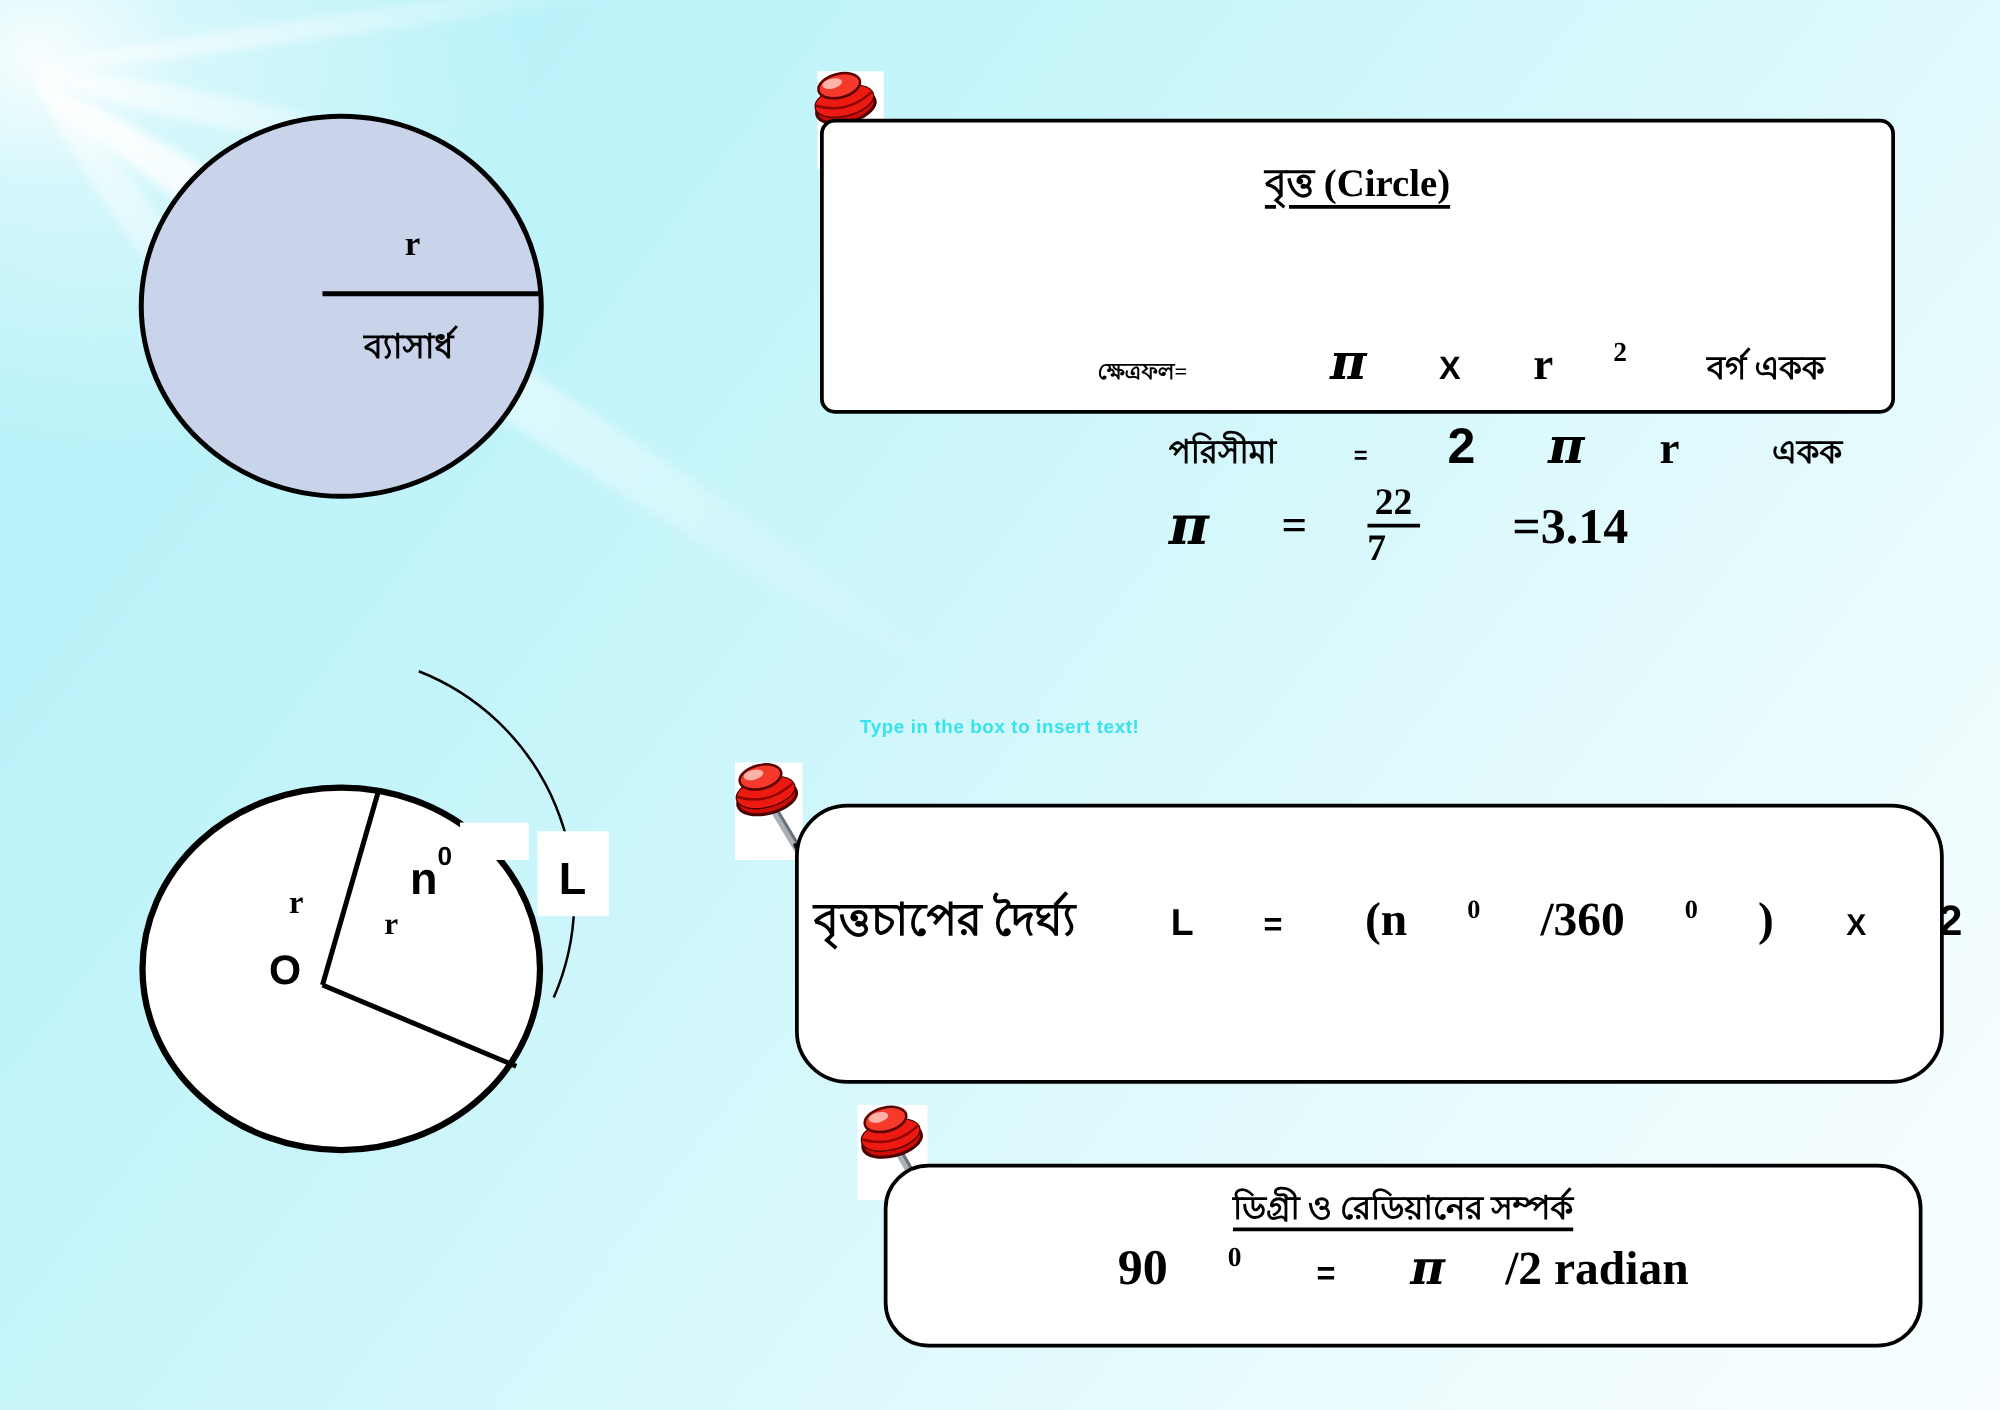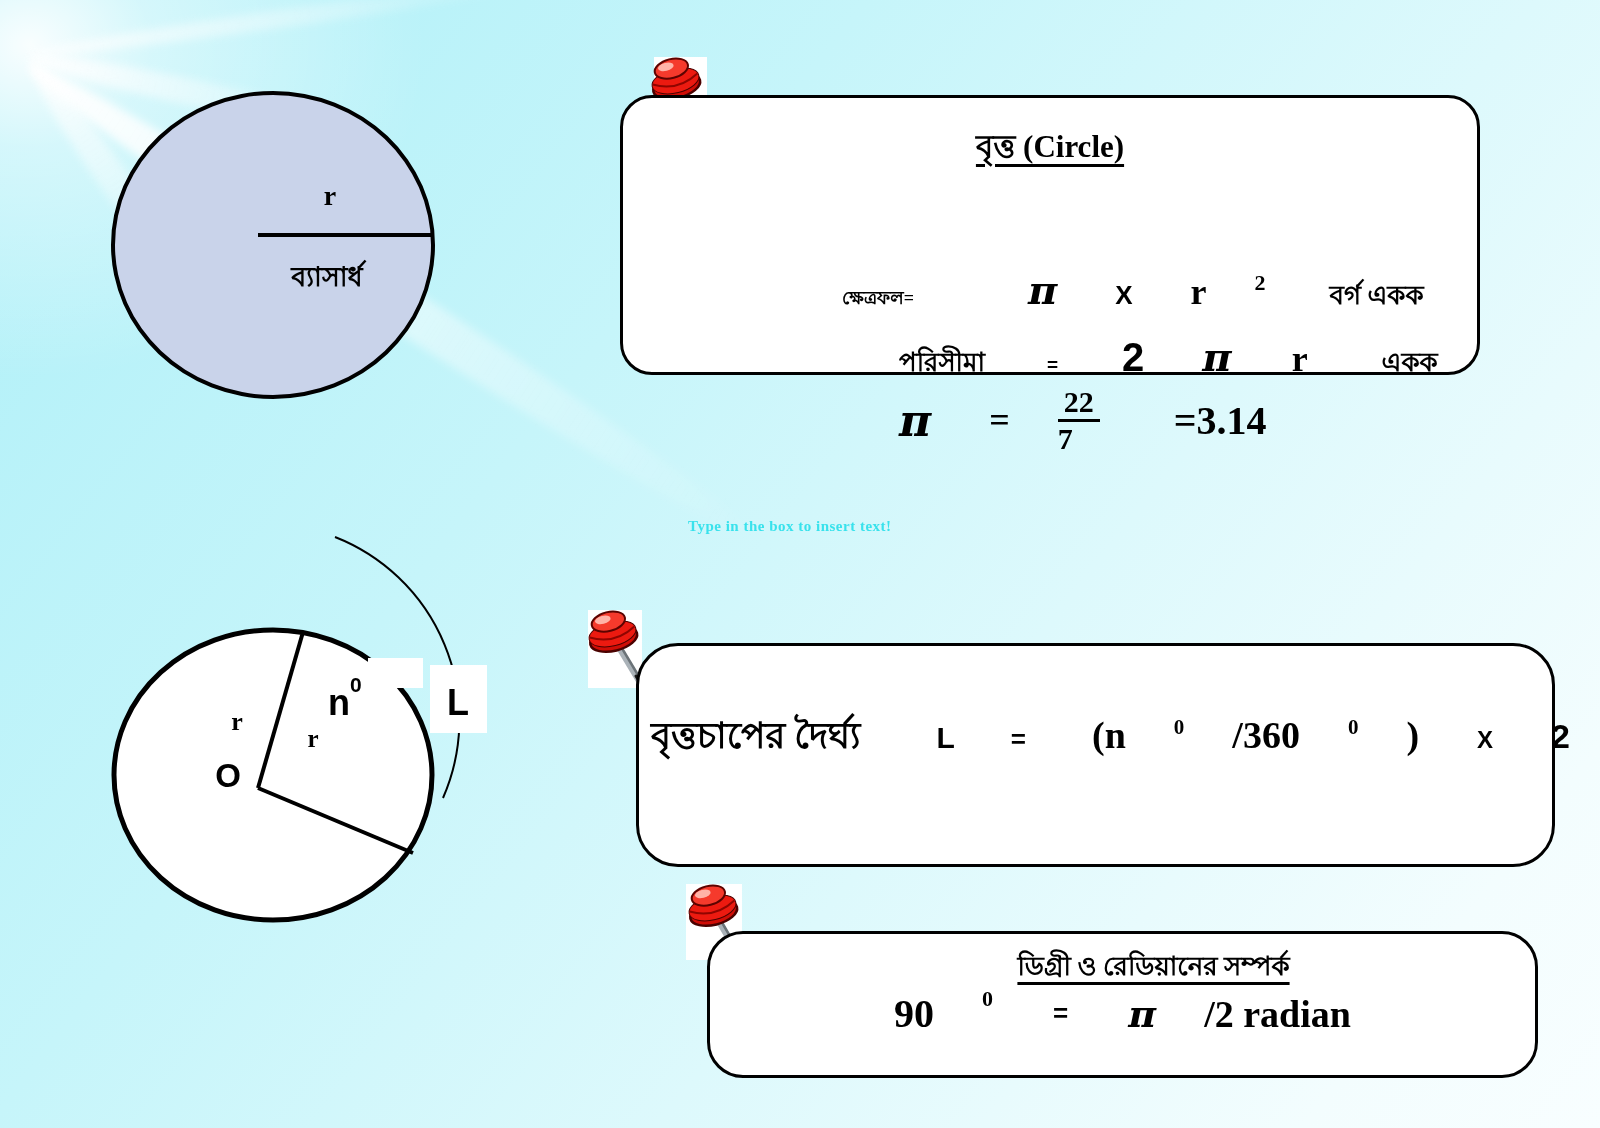--- a/index.html
+++ b/index.html
@@ -14,61 +14,61 @@
   .beam{position:absolute;left:30px;top:45px;transform-origin:0 50%;
     background:linear-gradient(to right, rgba(255,255,255,.95), rgba(255,255,255,0));
     border-radius:50%; filter:blur(4px);}
   .beam1{width:860px;height:44px;transform:rotate(33deg);}
   .beam2{width:340px;height:26px;transform:rotate(12deg);opacity:.85;}
   .beam3{width:300px;height:30px;transform:rotate(55deg);opacity:.8;}
   .beam4{width:520px;height:18px;transform:rotate(-8deg);opacity:.7;}
 
   
   .box{position:absolute;background:#fff;border:3px solid #000;box-sizing:border-box;}
-  .box1{left:620px;top:95px;width:860px;height:280px;border-radius:32px;}
+  .box1{left:656px;top:95px;width:860px;height:236px;border-radius:12px;}
   .box2{left:636px;top:643px;width:919px;height:224px;border-radius:42px;}
   .box3{left:707px;top:931px;width:831px;height:147px;border-radius:36px;}
 
   .title{position:absolute;left:0;width:100%;text-align:center;font-weight:bold;}
   .u{text-decoration:underline;text-decoration-thickness:3px;text-underline-offset:7px;}
   .b1-title{top:24px;font-size:31px;}
   .b2-title{top:14px;font-size:28px;}
-  .b3-title{top:12px;font-size:26px;padding-left:31px;}
+  .b3-title{top:12px;font-size:26px;}
 
   .row{position:absolute;display:flex;align-items:baseline;white-space:nowrap;gap:48px;}
   .pi{font-family:"DejaVu Serif", serif;font-style:italic;font-weight:bold;}
   .sans{font-family:"Liberation Sans", sans-serif;}
   .bn-sm{font-size:18px;font-weight:bold;}
   .bn-md{font-size:26px;font-weight:bold;}
   .bn-lg{font-size:30px;font-weight:bold;}
   .bn-xl{font-size:36px;font-weight:bold;}
   .sup{position:relative;top:-0.65em;font-size:0.58em;font-weight:bold;}
 
   .row-area{left:219px;top:168px;}
   .row-perim{left:276px;top:235px;justify-content:space-between;}
   .row-pival{left:276px;top:288px;align-items:center;}
   .frac{display:inline-block;text-align:left;font-weight:bold;font-size:30px;line-height:1.05;}
   .frac .num{display:block;border-bottom:3px solid #000;padding:0 6px 1px;}
   .frac .den{display:block;padding-top:1px;} 
   .box2 .row{top:62px;left:12px;}
-  .box3 .row{top:56px;left:0;width:100%;justify-content:center;align-items:center;}
+  .box3 .row{top:56px;left:0;width:100%;justify-content:center;}
 
   
   .circle1{position:absolute;left:111px;top:91px;width:324px;height:308px;border:4px solid #000;
     border-radius:50%;background:#c9d3ea;box-sizing:border-box;}
   .radius-line{position:absolute;left:258px;top:233px;width:175px;height:4px;background:#000;}
   .lab{position:absolute;font-weight:bold;}
   .lab-r1{left:300px;top:180px;width:60px;text-align:center;font-size:28px;}
   .lab-basardho{left:262px;top:256px;width:130px;text-align:center;font-size:27px;}
 
   .sector-svg{position:absolute;left:100px;top:515px;}
   .svg-serif{font-family:"Liberation Serif", serif;font-weight:bold;}
   .svg-sans{font-family:"Liberation Sans", sans-serif;font-weight:bold;}
 
-  .hint{position:absolute;left:688px;top:518px;font-family:Liberation Serif, serif;
+  .hint{position:absolute;left:688px;top:573px;font-family:Liberation Sans, sans-serif;
     font-size:15px;font-weight:bold;letter-spacing:.5px;}
 
   .pin{position:absolute;}
 </style>
 </head>
 <body>
 
 <div class="canvas">
   <div class="glow"></div>
   <div class="beam beam1"></div>

